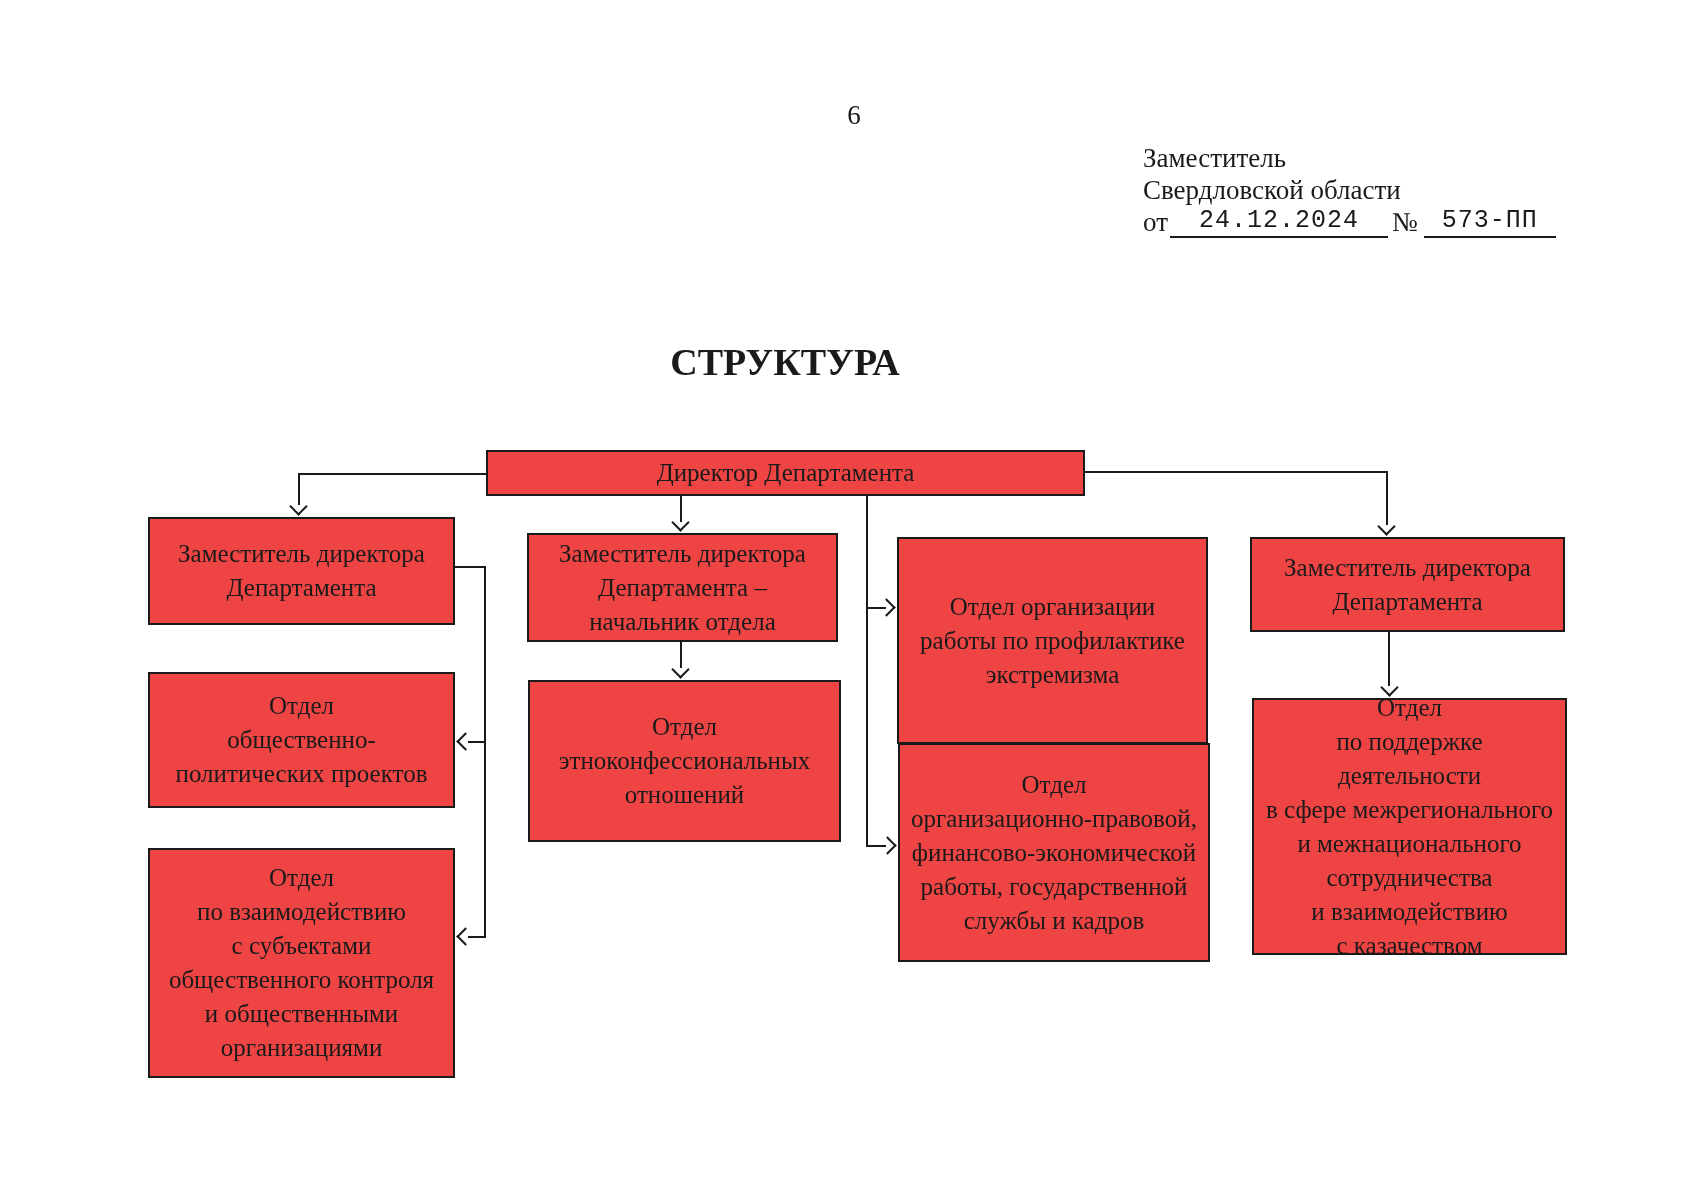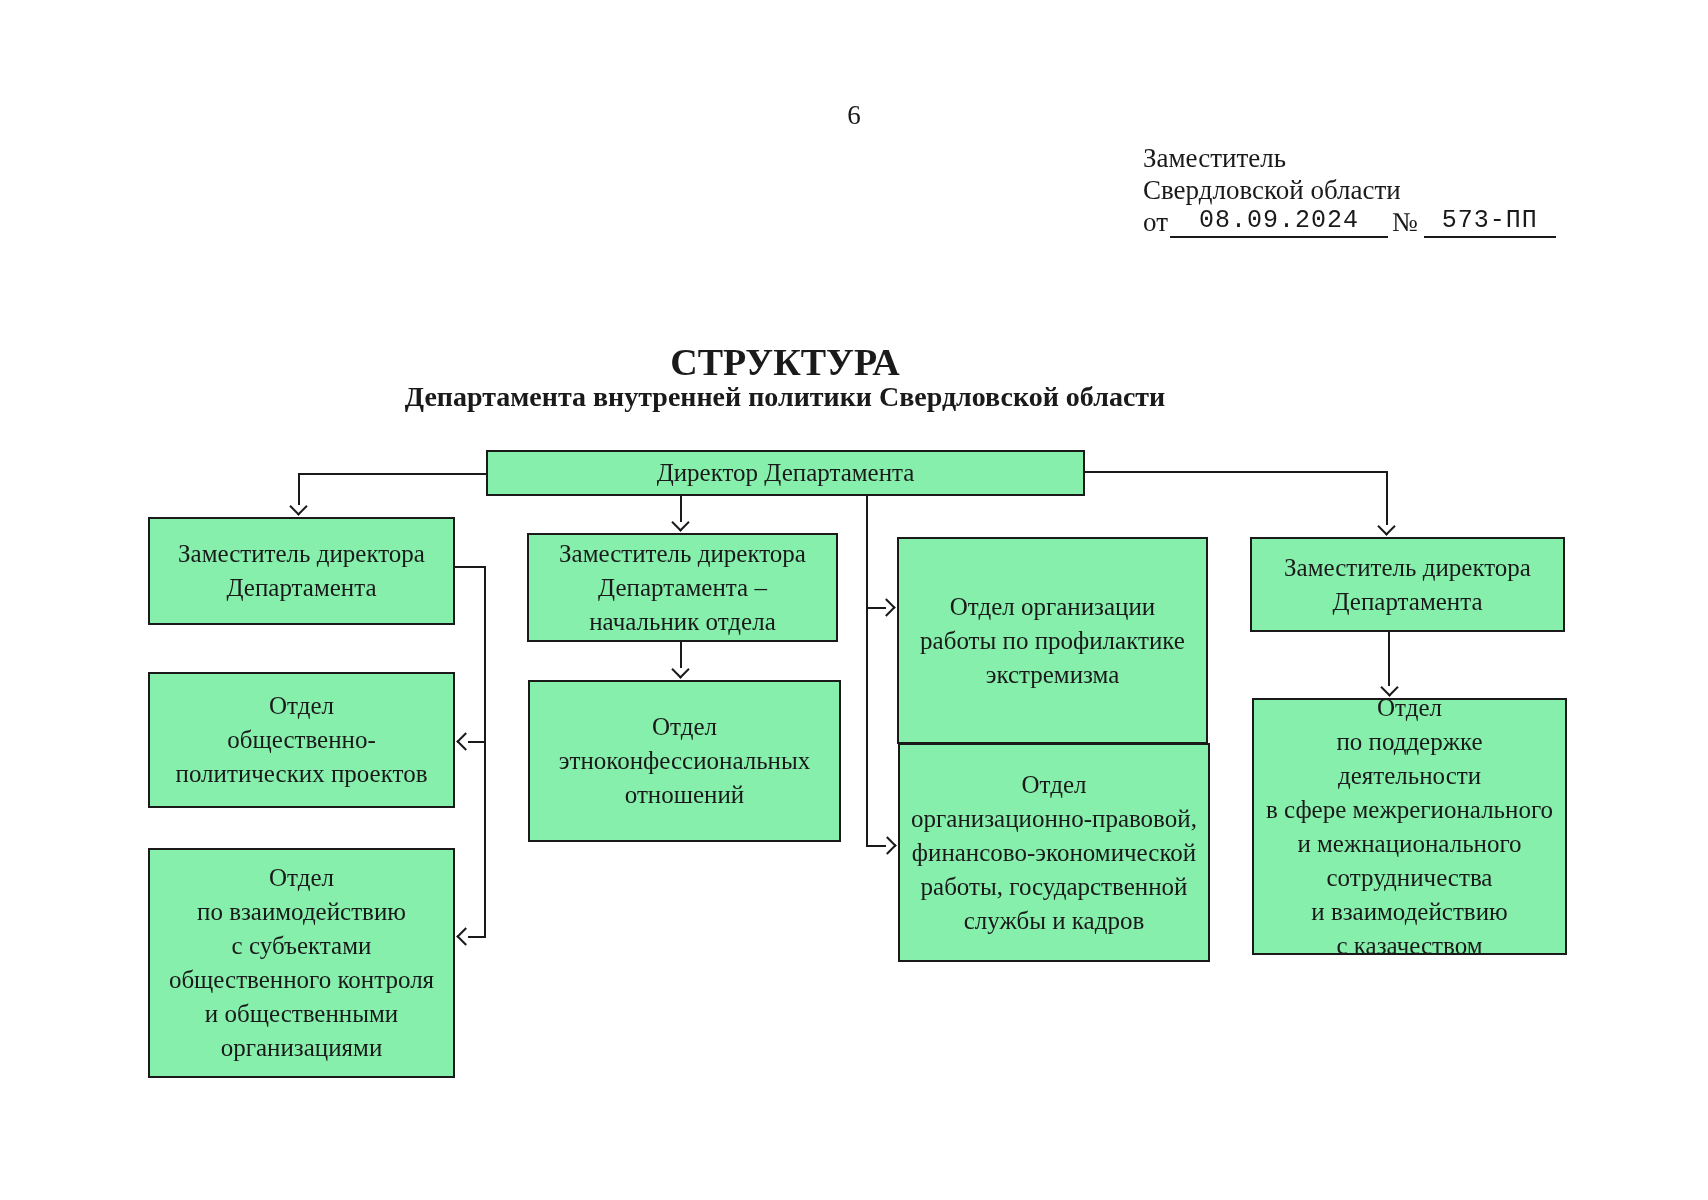--- a/index.html
+++ b/index.html
@@ -32,21 +32,21 @@
   .nz{margin-left:4px;}
   
   .doc-title{
     position:absolute;left:785px;top:344px;transform:translateX(-50%);
     text-align:center;font-weight:bold;white-space:nowrap;
   }
   .doc-title .t1{font-size:38px;line-height:36px;}
   .doc-title .t2{font-size:28px;line-height:34px;}
   
   .box{
-    position:absolute;background:#86efac;
+    position:absolute;background:#ef4444;
     border:2px solid #1a1a1a;box-sizing:border-box;
     display:flex;align-items:center;justify-content:center;
   }
   .box-text{
     font-size:25px;line-height:34px;text-align:center;
     white-space:pre-line;
   }
   
   .line{position:absolute;background:#1a1a1a;}
   .chev{
@@ -61,29 +61,28 @@
 </head>
 <body>
 
 <div class="page-number">6</div>
 
 <div class="appendix">
   <div>Заместитель</div>
   <div>Свердловской области</div>
   <div class="appendix-row">
     <span>от</span>
-    <span class="u-seg u-date">08.09.2024</span>
+    <span class="u-seg u-date">24.12.2024</span>
     <span class="nz">№</span>
     <span class="u-seg u-num">573-ПП</span>
   </div>
 </div>
 
 <div class="doc-title">
   <div class="t1">СТРУКТУРА</div>
-  <div class="t2">Департамента внутренней политики Свердловской области</div>
 </div>
 
 <div>
 
   <div class="box" style="left:486px;top:450px;width:599px;height:46px;">
     <div class="box-text">Директор Департамента</div>
   </div>
 
   <div class="box" style="left:148px;top:517px;width:307px;height:108px;">
     <div class="box-text">Заместитель директора

